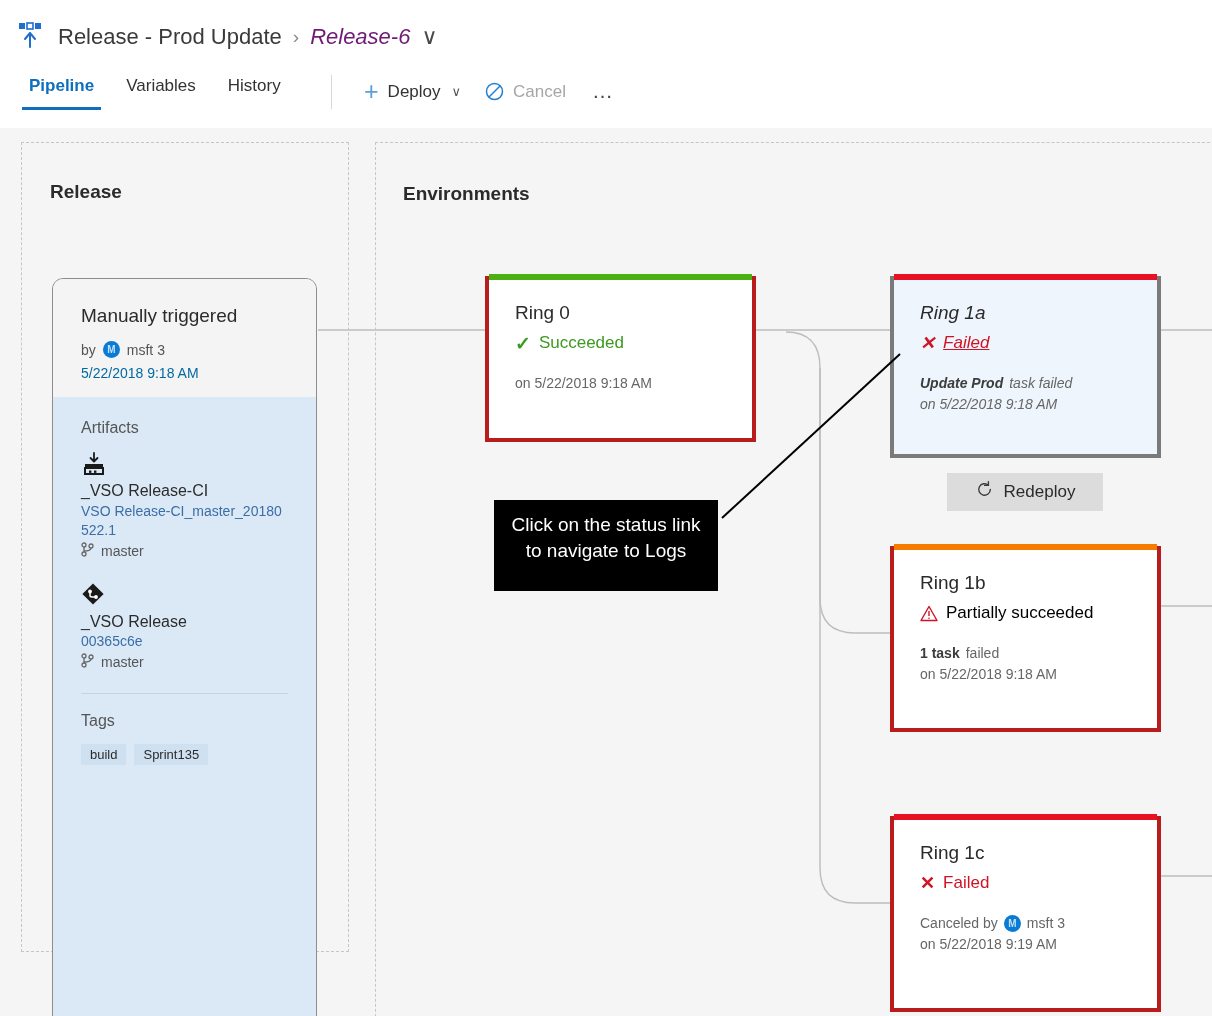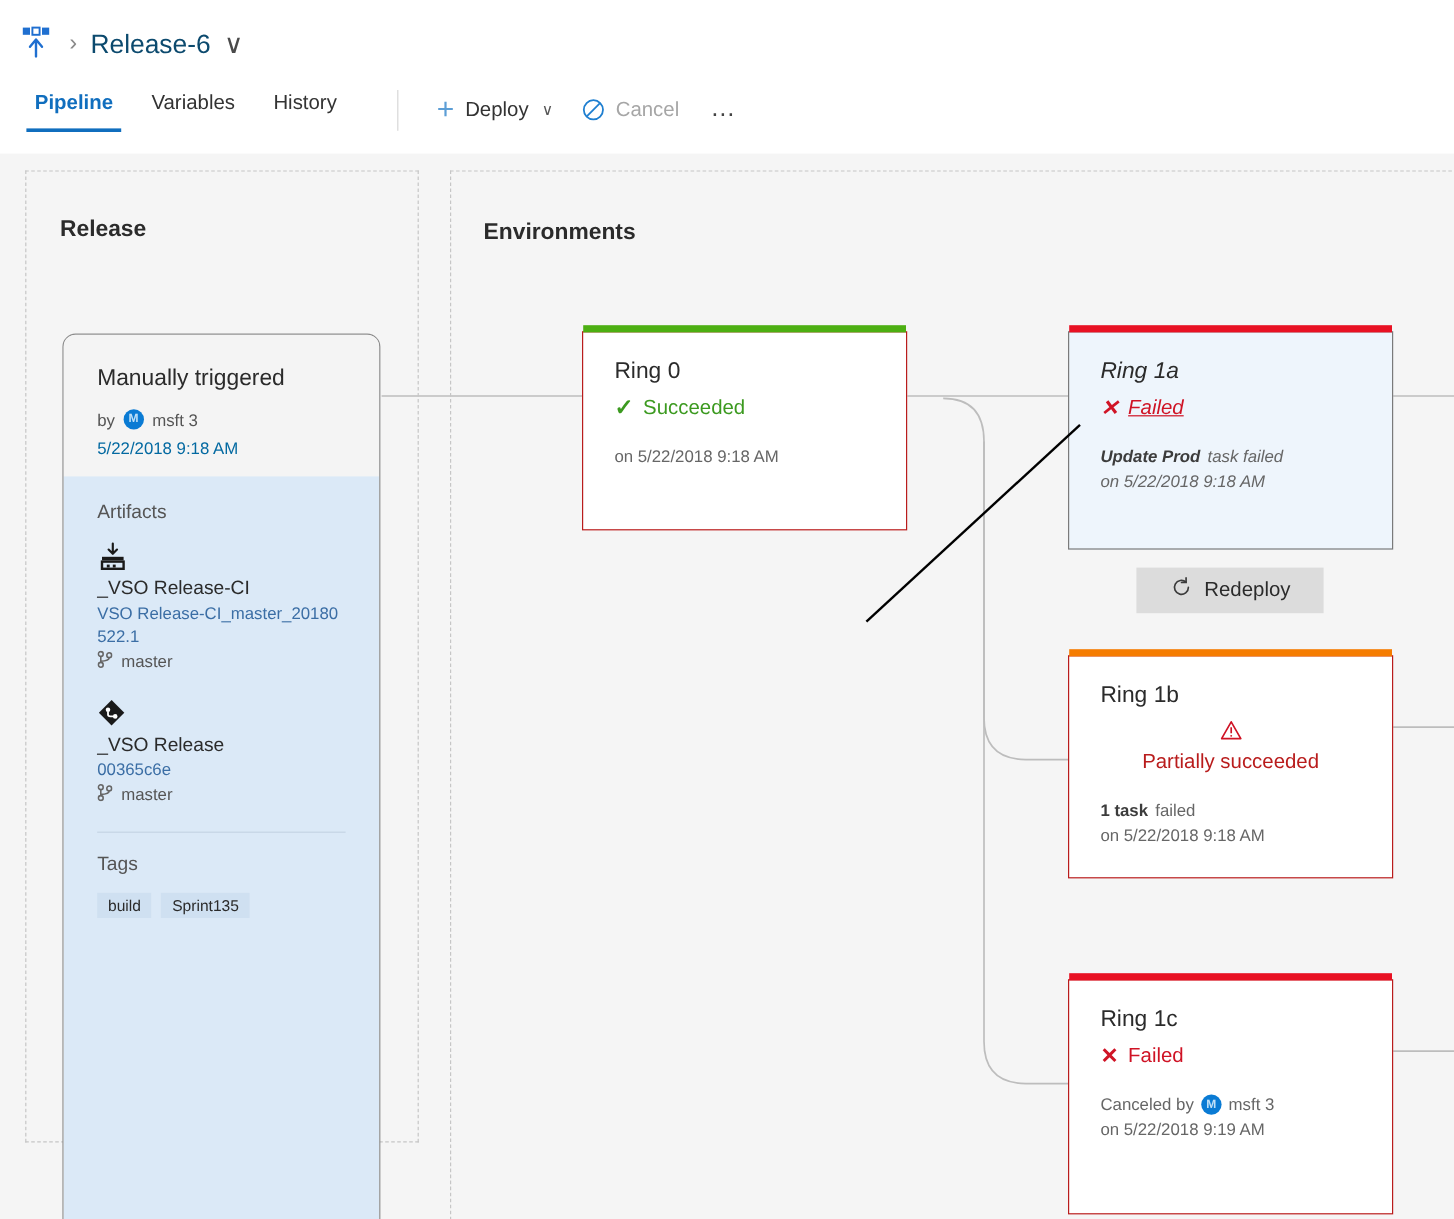--- a/index.html
+++ b/index.html
@@ -12,21 +12,21 @@
   }
   #root { position: relative; width: 1212px; height: 1016px; background:#fff; }
 
   
   .header { position:absolute; left:0; top:0; width:1212px; height:68px; background:#fff; }
   .release-icon { position:absolute; left:14px; top:20px; width:34px; height:32px; }
   .breadcrumb { position:absolute; left:58px; top:24px; display:flex; align-items:center; gap:11px;
                 font-size:22px; color:#333; font-weight:400; white-space:nowrap; }
   .bc-link { color:#3a3a3a; }
   .bc-sep { color:#8a8a8a; font-size:19px; }
-  .bc-current { color:#0c4a6e; }
+  .bc-current { color:#701a75;font-style:italic; }
   .chev { display:inline-block; color:#4a4a4a; }
 
   
   .toolbar { position:absolute; left:0; top:72px; width:1212px; height:50px; }
   .tabs { position:absolute; left:13px; top:0; display:flex; align-items:flex-start; gap:0; }
   .tab { position:relative; padding:4px 16px 14px 16px; font-size:17px; color:#333; cursor:pointer; }
   .tab.active { color:#106ebe; font-weight:600; }
   .tab.active::after { content:""; position:absolute; left:9px; right:9px; bottom:0; height:3px; background:#106ebe; }
   .tool-sep { position:absolute; left:331px; top:3px; width:1px; height:34px; background:#d8d8d8; }
   .actions { position:absolute; left:352px; top:3px; display:flex; align-items:center; gap:0; }
@@ -61,29 +61,29 @@
   .artifact { margin-bottom:22px; }
   .art-icon { height:26px; margin-bottom:4px; }
   .art-name { font-size:16px; color:#2b2b2b; line-height:1.3; }
   .art-ver { font-size:14px; color:#3b6ea5; line-height:1.35; word-break:break-all; }
   .art-branch { font-size:14px; color:#555; display:flex; align-items:center; gap:7px; margin-top:2px; }
   .rc-div { height:1px; background:#c5d4e4; margin:10px 0 18px 0; }
   .tags-row { display:flex; gap:8px; margin-top:12px; }
   .tag { background:#cfe0f1; color:#2b2b2b; font-size:13px; padding:3px 9px; }
 
   
-  .env-card { position:absolute; background:#fff; border:1px solid #b91c1c; }
+  .env-card { position:absolute; background:#fff; border:4px solid #b91c1c; }
   .env-card.selected { background:#eef5fc; border-color:#7a7a7a;font-style:italic; }
   .env-strip { position:absolute; left:0; right:0; top:-6px; height:6px; }
   .env-inner { padding:22px 26px 18px 26px; }
   .env-name { font-size:19px; color:#2b2b2b; margin-bottom:9px; }
   .env-status { font-size:17px; display:flex; align-items:center; gap:8px; }
   .env-status.ok { color:#3c9a20; }
   .env-status.fail { color:#cf1325; }
-  .env-status.warn { color:#b91c1c;flex-direction:column; }
+  .env-status.warn { color:#000000; }
   .env-status a { color:#cf1325; text-decoration:underline; cursor:pointer; }
   .env-meta { font-size:14px; color:#666; margin-top:20px; line-height:1.5; }
   .env-meta b { color:#3c3c3c; font-weight:700; }
   .env-meta .mline { display:flex; align-items:center; gap:6px; flex-wrap:wrap; }
   .ico-check { color:#3c9a20; font-size:19px; font-weight:700; line-height:1; }
   .ico-x { color:#d01426; font-size:18px; font-weight:700; line-height:1; }
 
   .redeploy-btn { position:absolute; background:#dcdcdc; color:#2b2b2b; font-size:17px;
                   display:flex; align-items:center; justify-content:center; gap:10px; cursor:pointer; }
 
@@ -101,20 +101,21 @@
     <span class="release-icon">
       <svg width="34" height="32" viewBox="0 0 34 32">
         <rect x="5" y="3" width="6" height="6" fill="#1f6fd0"></rect>
         <rect x="13" y="3" width="6" height="6" fill="#ffffff" stroke="#1f6fd0" stroke-width="1.6"></rect>
         <rect x="21" y="3" width="6" height="6" fill="#1f6fd0"></rect>
         <path d="M16 27 L16 14 M16 13 L11 19 M16 13 L21 19" stroke="#1f6fd0" stroke-width="2" fill="none" stroke-linecap="round" stroke-linejoin="round"></path>
       </svg>
     </span>
 
     <div class="breadcrumb">
+      <span class="bc-link">Release - Prod Update</span>
       <span class="bc-sep">›</span>
       <span class="bc-current">Release-6</span>
       <span class="chev">∨</span>
     </div>
   </div>
 
   <div class="toolbar">
     <div class="tabs">
       <div class="tab active">
         <span>Pipeline</span>
@@ -326,15 +327,18 @@
             <span>msft 3</span>
           </div>
           <div>on 5/22/2018 9:19 AM</div>
         </div>
       </div>
     </div>
 
     <svg class="connector-svg">
       <line x1="722" y1="390" x2="900" y2="226" stroke="#000" stroke-width="2"></line>
     </svg>
+    <div class="callout" style="left:494px; top:372px; width:224px; height:91px;">
+      <span>Click on the status link to navigate to Logs</span>
+    </div>
 
   </div>
 </div>
 
 </body></html>

